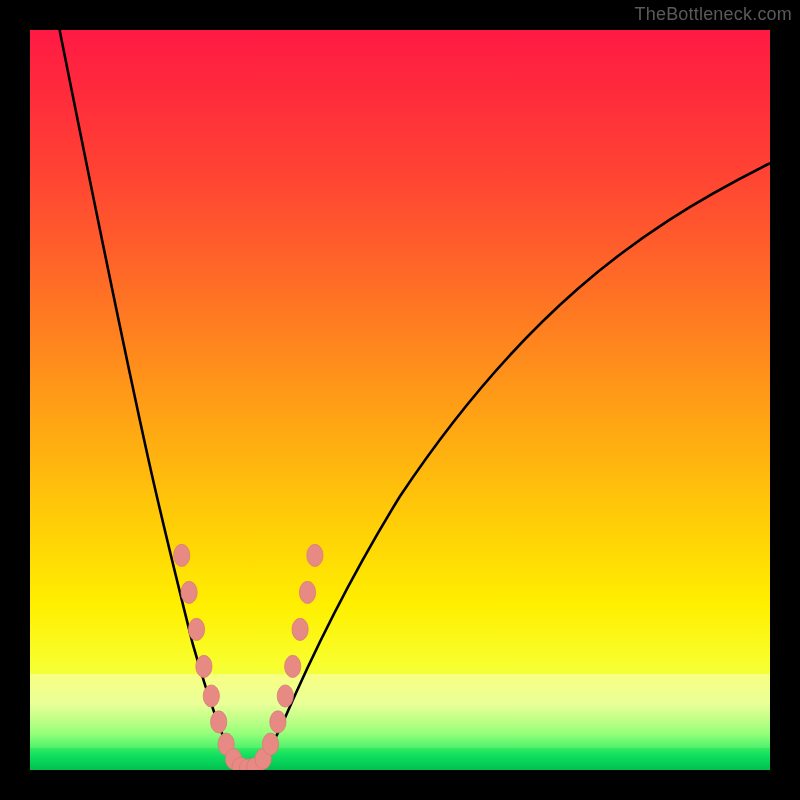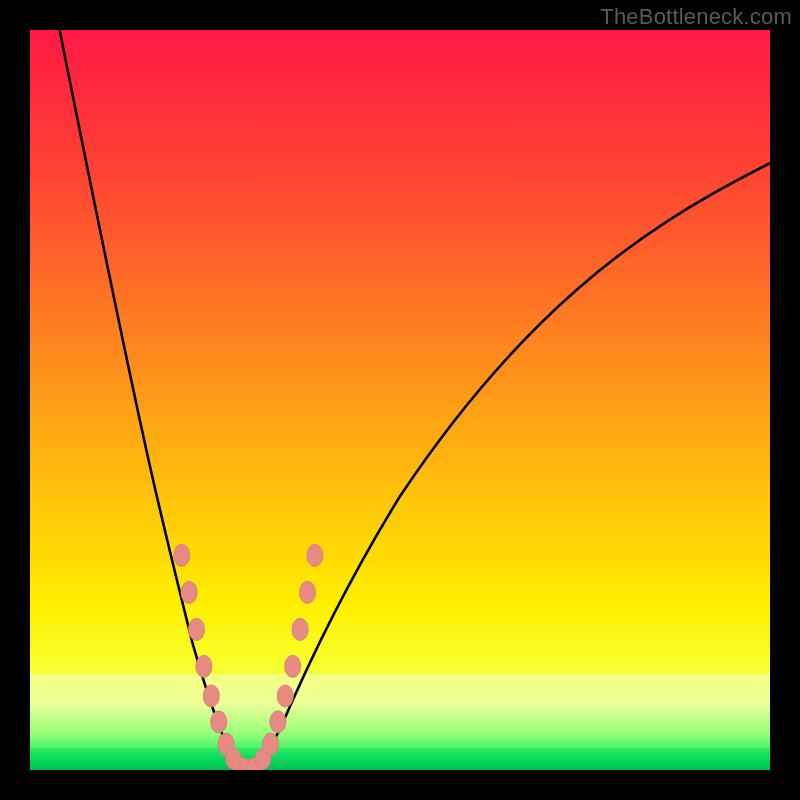--- a/index.html
+++ b/index.html
@@ -62,21 +62,21 @@
   }
   svg.curve {
     position: absolute;
     inset: 0;
   }
   .watermark {
     position: absolute;
     top: 4px;
     right: 8px;
     color: #5a5a5a;
-    font-size: 22px;
+    font-size: 18px;
     font-weight: 500;
     letter-spacing: 0.2px;
     user-select: none;
     margin-left: 48px;
   }
 </style>
 </head>
 <body>
 
 <div class="frame">

